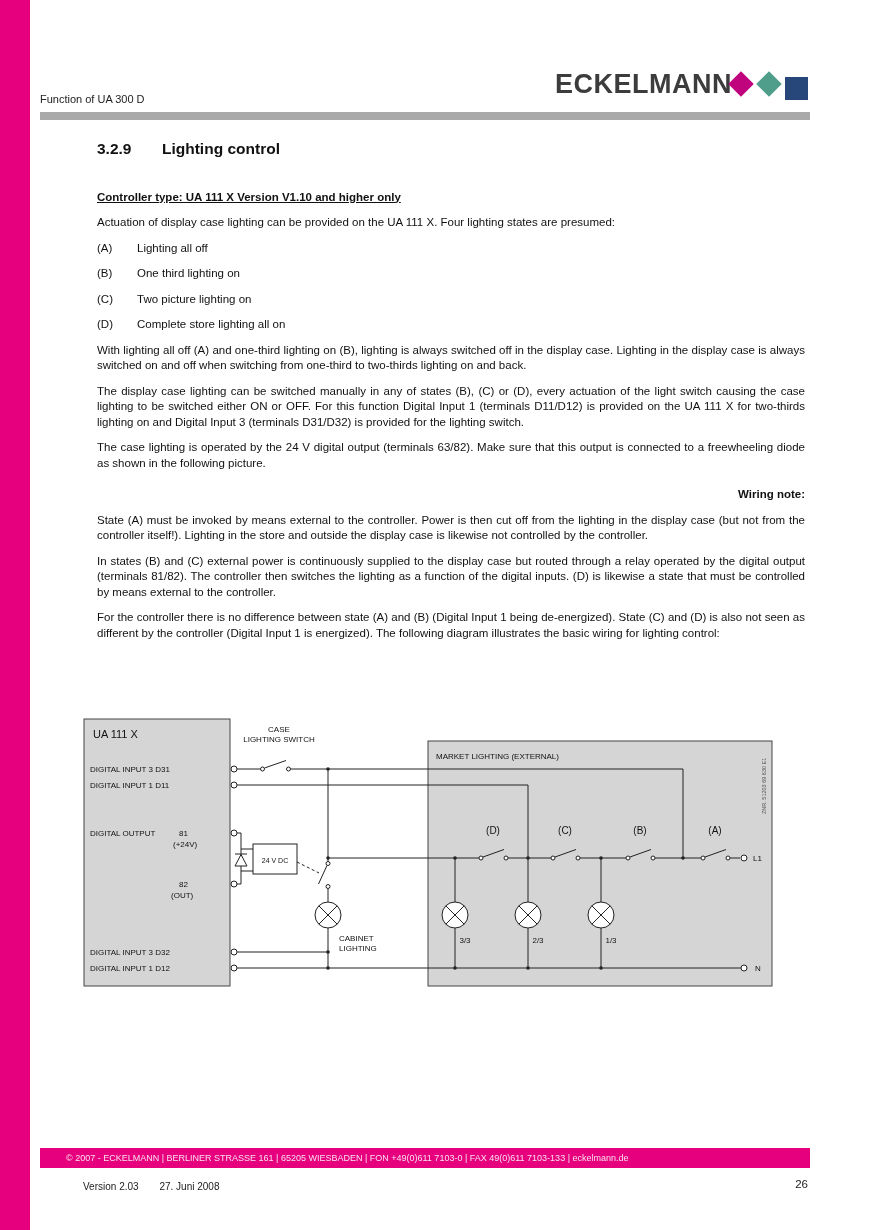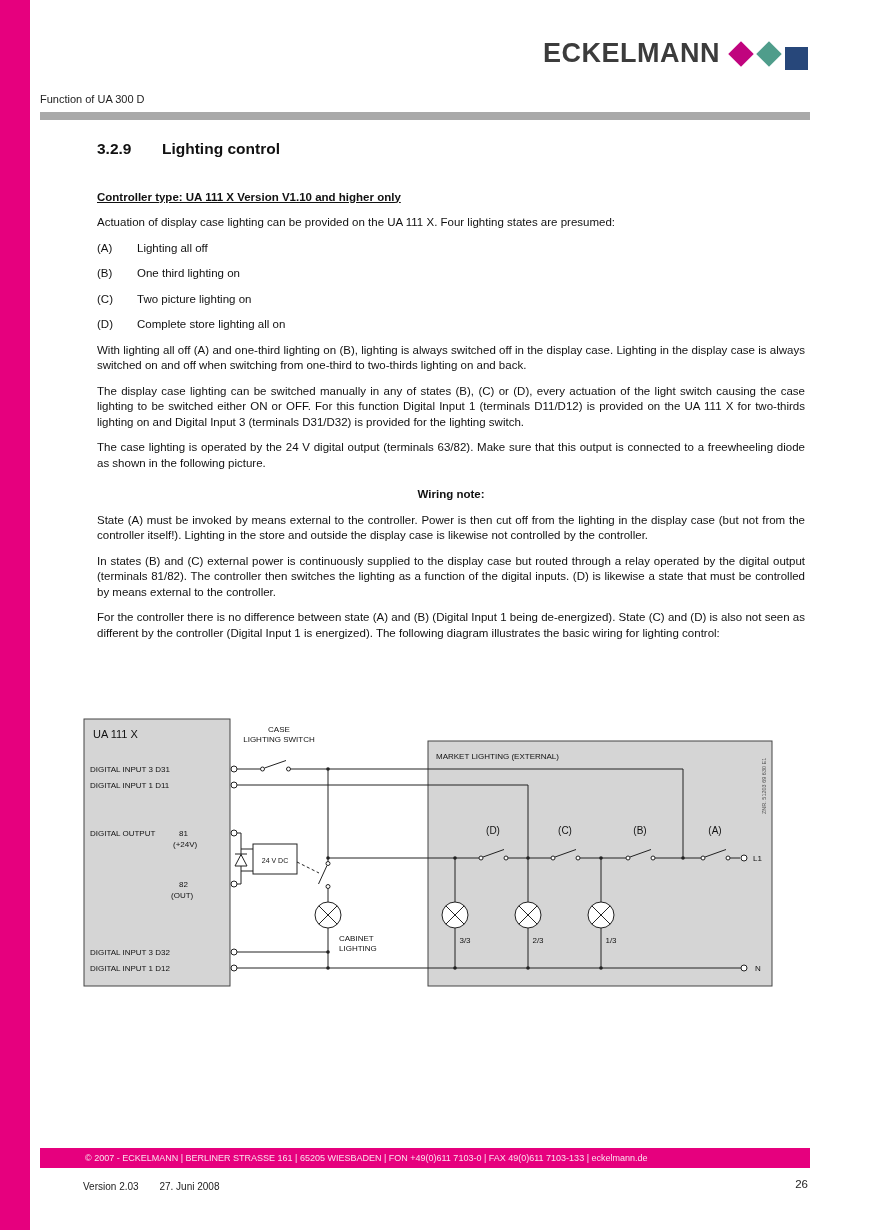--- a/index.html
+++ b/index.html
@@ -1,36 +1,36 @@
 <!DOCTYPE html>
 <html><head>
 <meta charset="utf-8">
 <style>
   html,body{margin:0;padding:0;background:#e8e8e8;}
   .page{position:relative;width:870px;height:1230px;background:#ffffff;
         font-family:"Liberation Sans",sans-serif;color:#111;overflow:hidden;margin:0 auto;}
   .brand-bar{position:absolute;left:0;top:0;width:30px;height:100%;background:#E6007E;}
 
-  .logo{position:absolute;top:38px;right:62px;display:flex;align-items:flex-start;gap:12px;}
+  .logo{position:absolute;top:68px;right:62px;display:flex;align-items:center;gap:0;}
   .logo-text{font-size:27px;font-weight:bold;color:#3c3c3c;letter-spacing:.5px;}
   .logo-mark{display:flex;align-items:center;gap:10px;}
   .logo-mark i{display:block;}
   .d1{width:18px;height:18px;background:#C0047E;transform:rotate(45deg);}
   .d2{width:18px;height:18px;background:#4F9D8B;transform:rotate(45deg);}
   .sq{width:23px;height:23px;background:#27477A;margin-top:9px;margin-left:-3px;}
 
   .doc-label{position:absolute;left:40px;top:93px;font-size:11px;color:#222;}
   .rule{position:absolute;left:40px;top:112px;width:770px;height:8px;background:#a9a9a9;}
 
   main{position:absolute;left:97px;top:141px;width:708px;font-size:11.5px;line-height:15.5px;}
   h1{font-size:15.5px;margin:0;font-weight:bold;}
   .hnum{display:inline-block;width:65px;}
   main p{margin:10px 0 0;text-align:justify;}
   p.sub{font-weight:bold;margin-top:33px;text-align:left;text-decoration:underline;}
-  p.wn{font-weight:bold;margin-top:16px;text-align:center;}
+  p.wn{font-weight:bold;margin-top:16px;text-align:right;}
   .states{list-style:none;margin:3px 0 0;padding:0;}
   .states li{display:flex;margin-top:10px;}
   .sl{width:40px;flex:none;}
 
   .diagram{position:absolute;left:83px;top:716px;width:708px;height:278px;text-align:center;}
 
   
   .box{fill:#d5d5d5;stroke:#454545;stroke-width:1;}
   .wbox{fill:#ffffff;stroke:#222;stroke-width:1;}
   .wire{fill:none;stroke:#222;stroke-width:1;}
@@ -41,21 +41,21 @@
   .dio{fill:#fff;stroke:#222;stroke-width:1;}
   .t{font-family:"Liberation Sans",sans-serif;fill:#111;}
   .f5{font-size:5.5px;fill:#555;}
   .f7{font-size:7px;}
   .f8{font-size:8px;}
   .f10{font-size:10px;}
   .f11{font-size:11px;}
   .mid{text-anchor:middle;}
 
   .footer-bar{position:absolute;left:40px;top:1148px;width:770px;height:20px;box-sizing:border-box;
-              background:#E6007E;color:#fae0ee;font-size:9px;line-height:20px;padding-left:45px;
+              background:#E6007E;color:#fae0ee;font-size:9px;line-height:20px;padding-left:26px;
               white-space:nowrap;overflow:hidden;}
   .footer-meta{position:absolute;left:83px;top:1181px;font-size:10px;color:#222;}
   .footer-meta .date{margin-left:18px;}
   .page-num{position:absolute;right:62px;top:1178px;font-size:11.5px;color:#222;}
 </style>
 </head>
 <body>
 
 <div class="page">
   <div class="brand-bar"></div>

